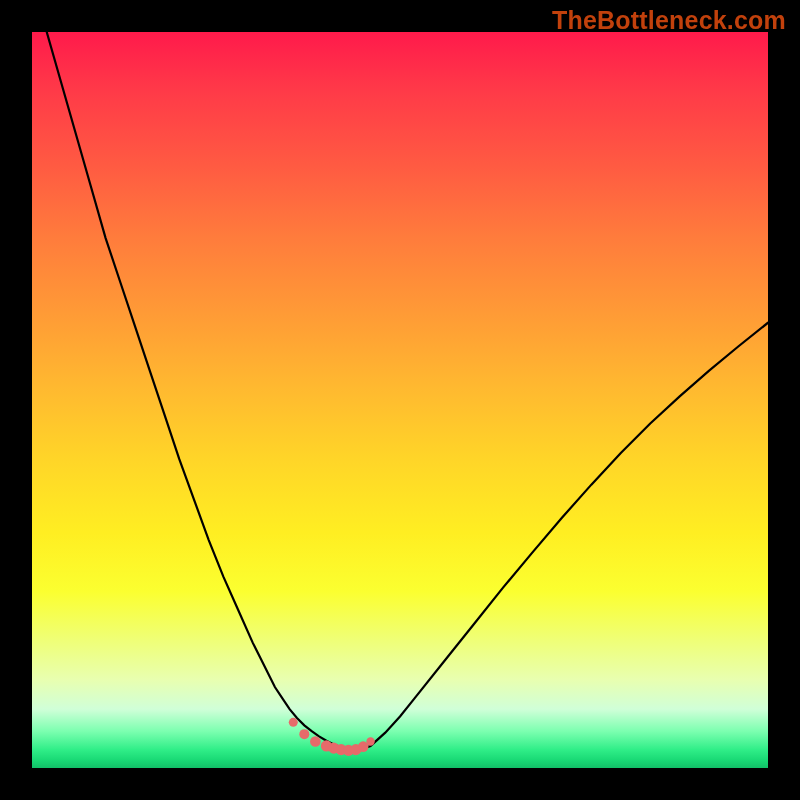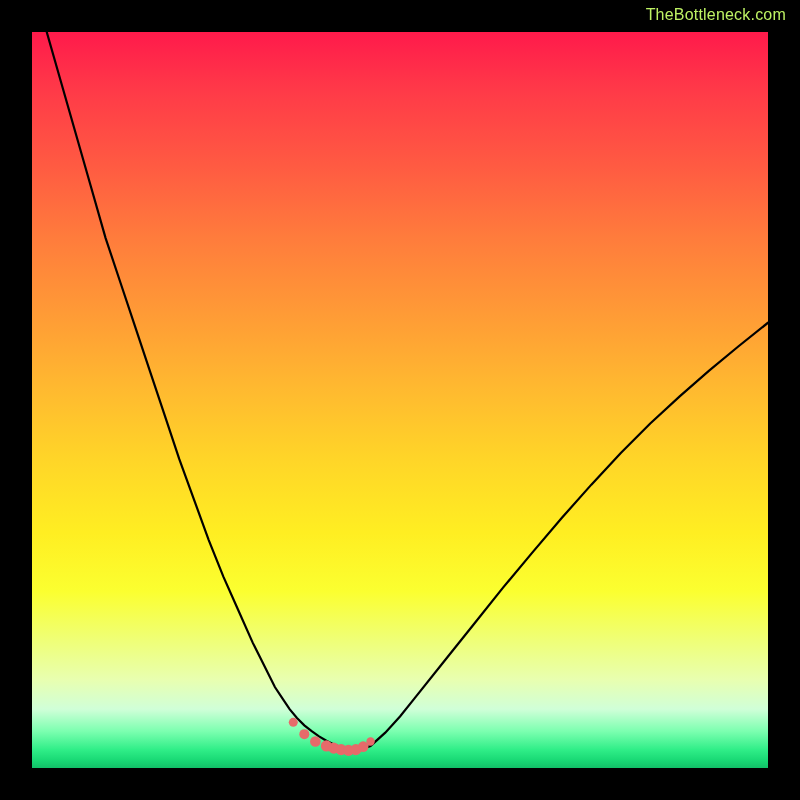--- a/index.html
+++ b/index.html
@@ -57,24 +57,24 @@
     position: absolute;
     left: 0;
     top: 0;
     width: 100%;
     height: 100%;
   }
   .watermark {
     position: absolute;
     top: 6px;
     right: 14px;
-    color: #bef264;
-    font-size: 16px;
+    color: #c2410c;
+    font-size: 25px;
     letter-spacing: 0.2px;
-    font-weight: 400;
+    font-weight: 700;
   }
 </style>
 </head>
 <body>
 
 <div class="frame">
 
   <div class="watermark">TheBottleneck.com</div>
 
   <div class="plot">

